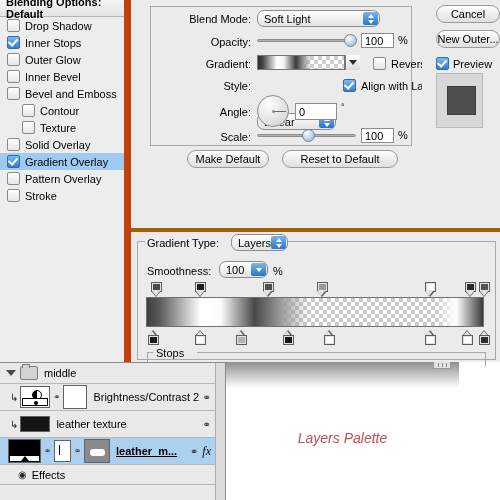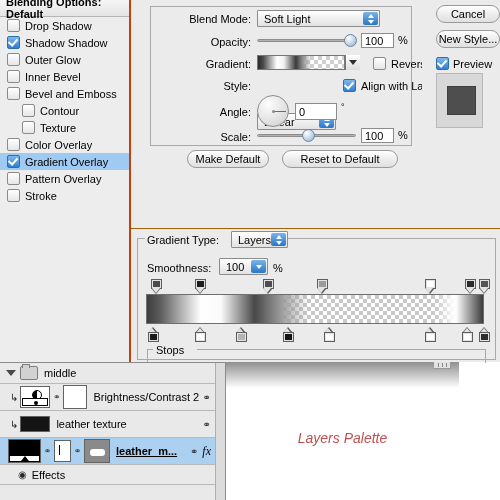--- a/index.html
+++ b/index.html
@@ -21,21 +21,21 @@
   .cbox.on{
     background:linear-gradient(#7fb8ee,#2f7fd4);
     border-color:#2f6fa8;
   }
   .cbox.on:after{
     content:"";position:absolute;left:2px;top:0px;width:4px;height:7px;
     border:solid #fff;border-width:0 2px 2px 0;transform:rotate(42deg);
   }
 
   .popup{
-    height:17px;border:1px solid #8c8c8c;border-radius:1px;
+    height:17px;border:1px solid #8c8c8c;border-radius:7px;
     background:linear-gradient(#ffffff,#e2e2e2);
     display:flex;align-items:center;box-sizing:border-box;
     padding:0 20px 0 6px;position:relative;font-size:11px;white-space:nowrap;
   }
   .popup .arrows{
     position:absolute;right:1px;top:1px;bottom:1px;width:15px;border-radius:2px;
     background:linear-gradient(#7ab4ea,#2a76c8);
     display:flex;flex-direction:column;align-items:center;justify-content:center;gap:2px;
   }
   .popup .arrows i{display:block;width:0;height:0;border-left:3px solid transparent;border-right:3px solid transparent;}
@@ -64,21 +64,21 @@
   .btn{
     height:18px;border:1px solid #9a9a9a;border-radius:9px;
     background:linear-gradient(#ffffff,#ececec 55%,#e0e0e0);
     font-size:11px;display:flex;align-items:center;justify-content:center;
     box-sizing:border-box;padding:0 9px;white-space:nowrap;color:#000;
   }
 
   
   .fxlist{
     position:absolute;left:0;top:0;width:131px;height:376px;
-    background:#ededed;border-right:2px solid #c2410c;box-sizing:border-box;
+    background:#ededed;border-right:7px solid #c2410c;box-sizing:border-box;
   }
   .fxhead{
     height:17px;display:flex;align-items:center;padding-left:6px;
     font-size:11px;font-weight:bold;color:#000;
     background:linear-gradient(#f6f6f6,#e4e4e4);
     border-bottom:1px solid #b4b4b4;box-sizing:border-box;
   }
   .fxrow{
     height:17px;display:flex;align-items:center;gap:5px;padding-left:7px;
     box-sizing:border-box;font-size:11px;
@@ -134,21 +134,21 @@
   }
   .thumbbox{
     position:absolute;left:14px;top:73px;width:47px;height:55px;
     background:#d8d8d8;border:1px solid #b9b9b9;box-sizing:border-box;
   }
   .thumbbox .sq{position:absolute;left:10px;top:12px;width:27px;height:27px;background:#4e4e4e;border:1px solid #3e3e3e;}
 
   
   .geditor{
     position:absolute;left:131px;top:228px;width:369px;height:134px;
-    background:#ebebeb;border-top:1px solid #a16207;box-sizing:border-box;text-align:center;
+    background:#ebebeb;border-top:4px solid #a16207;box-sizing:border-box;text-align:center;
   }
   .gtypebox{
     position:absolute;left:6px;top:9px;right:4px;bottom:2px;
     border:1px solid #a8a8a8;box-sizing:border-box;
   }
   .legendmask{position:absolute;background:#ebebeb;}
 
   .stopstrip{
     position:absolute;left:15px;top:65px;width:338px;height:30px;
     border:1px solid #6f6f6f;box-sizing:border-box;
@@ -252,21 +252,21 @@
 
   <div class="fxlist">
     <div class="fxhead">Blending Options: Default</div>
     <div id="fxrows">
         <div class="fxrow">
           <span class="cbox"></span>
           <span class="t">Drop Shadow</span>
         </div>
         <div class="fxrow">
           <span class="cbox on"></span>
-          <span class="t">Shadow Shadow</span>
+          <span class="t">Inner Stops</span>
         </div>
         <div class="fxrow">
           <span class="cbox"></span>
           <span class="t">Outer Glow</span>
         </div>
         <div class="fxrow">
           <span class="cbox"></span>
           <span class="t">Inner Bevel</span>
         </div>
         <div class="fxrow">
@@ -276,21 +276,21 @@
         <div class="fxrow indent">
           <span class="cbox"></span>
           <span class="t">Contour</span>
         </div>
         <div class="fxrow indent">
           <span class="cbox"></span>
           <span class="t">Texture</span>
         </div>
         <div class="fxrow">
           <span class="cbox"></span>
-          <span class="t">Color Overlay</span>
+          <span class="t">Solid Overlay</span>
         </div>
         <div class="fxrow sel">
           <span class="cbox on"></span>
           <span class="t">Gradient Overlay</span>
         </div>
         <div class="fxrow">
           <span class="cbox"></span>
           <span class="t">Pattern Overlay</span>
         </div>
         <div class="fxrow">
@@ -379,21 +379,21 @@
       </div>
       <span class="lbl" style="position:absolute;left:247px;top:122px;">%</span>
     </div>
 
     <div class="btn" style="position:absolute;left:56px;top:150px;width:82px;">Make Default</div>
     <div class="btn" style="position:absolute;left:151px;top:150px;width:116px;">Reset to Default</div>
   </div>
 
   <div class="rightcol">
     <div class="btn" style="position:absolute;left:14px;top:5px;width:64px;">Cancel</div>
-    <div class="btn" style="position:absolute;left:14px;top:30px;width:64px;">New Style...</div>
+    <div class="btn" style="position:absolute;left:14px;top:30px;width:64px;">New Outer...</div>
     <div style="position:absolute;left:14px;top:57px;display:flex;align-items:center;gap:4px;">
       <span class="cbox on"></span>
       <span class="lbl">Preview</span>
     </div>
     <div class="thumbbox">
       <span class="sq"></span>
     </div>
   </div>
 
   <div class="geditor">

